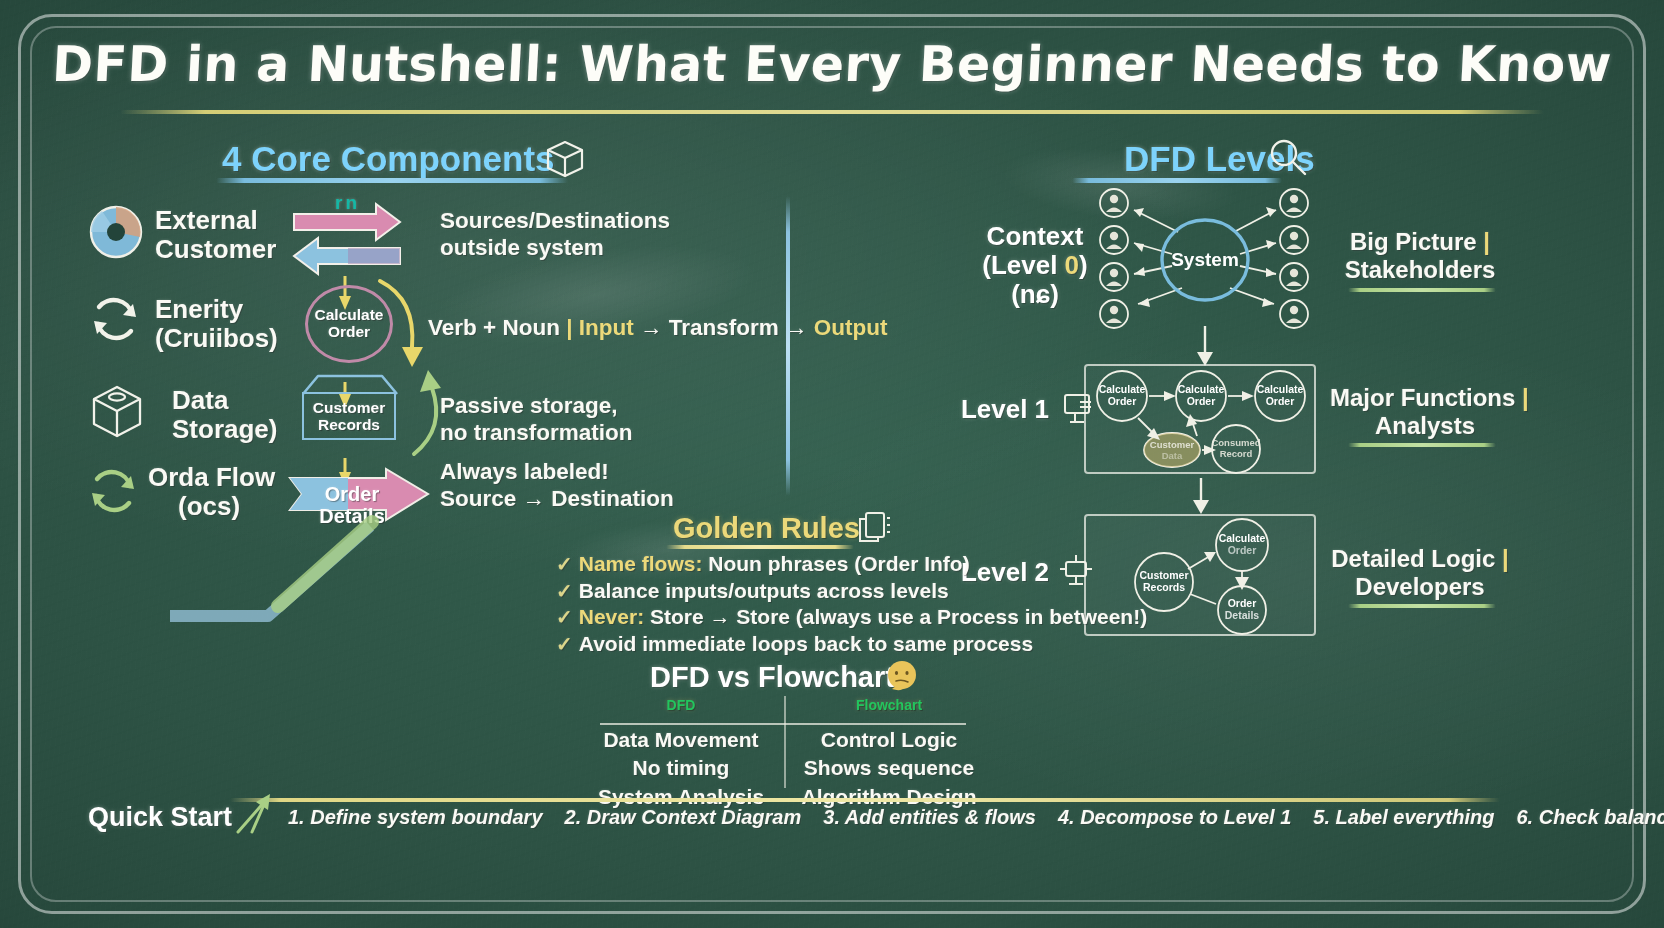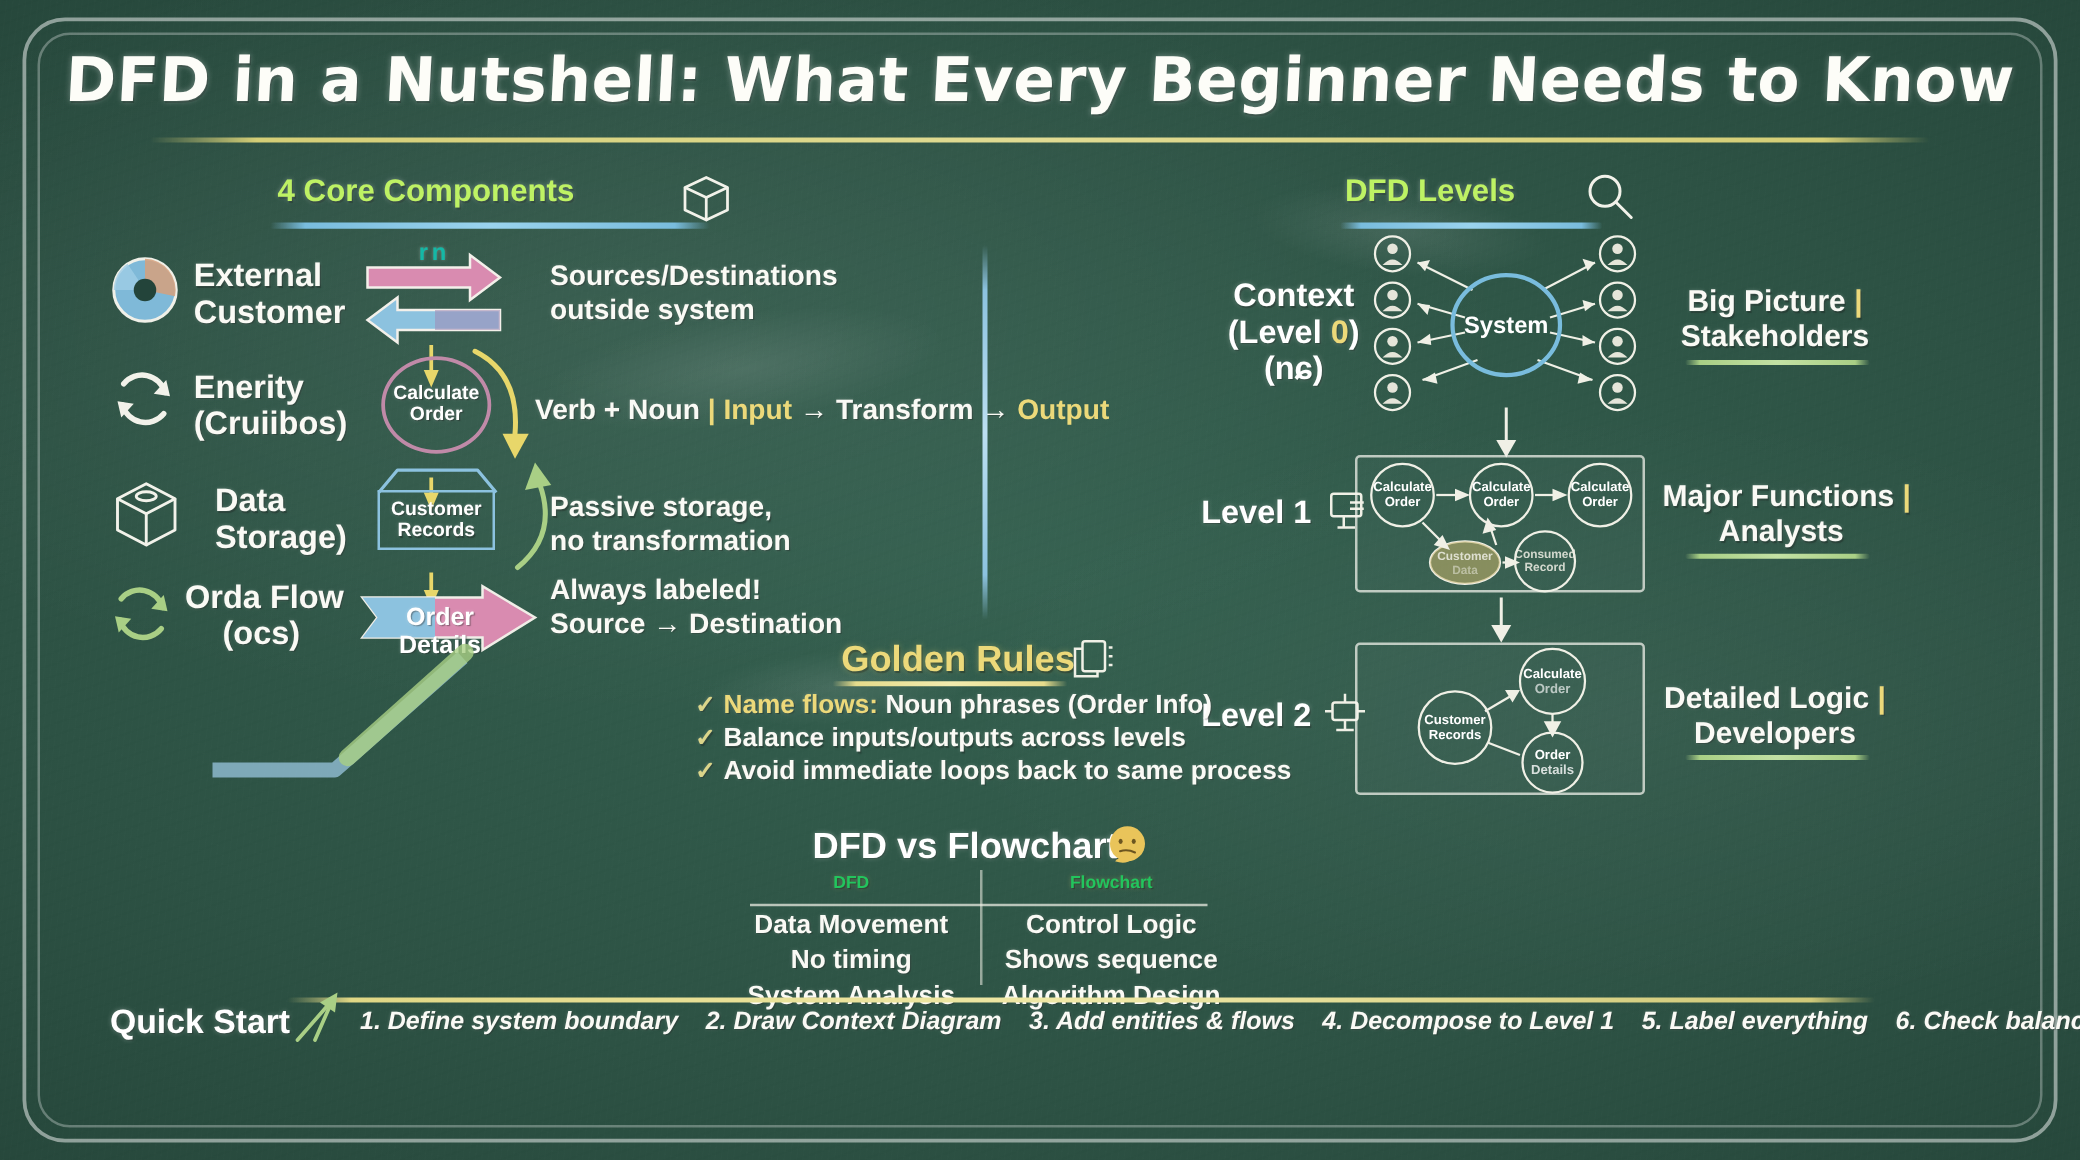--- a/index.html
+++ b/index.html
@@ -42,21 +42,21 @@
     letter-spacing:.5px;
     text-shadow:0 0 5px rgba(255,255,255,.35), 1px 1px 0 rgba(0,0,0,.25);
     transform:skewX(-3deg);
   }
   #title-rule {
     position:absolute; left:120px; right:120px; top:110px; height:4px;
     background:linear-gradient(90deg, rgba(226,214,120,0) 0%, #e3d97b 6%, #efe79a 50%, #e3d97b 94%, rgba(226,214,120,0) 100%);
     border-radius:3px; filter:blur(.5px); opacity:.92;
   }
 
-  .sec-head { position:absolute; color:#bef264; font-size:25px; font-weight:700;
+  .sec-head { position:absolute; color:#7dd3fc; font-size:35px; font-weight:700;
      text-shadow:0 0 4px rgba(255,255,255,.3), 1px 1px 1px rgba(0,0,0,.3); white-space:nowrap; }
   .sec-rule { position:absolute; height:5px; border-radius:3px; filter:blur(.5px);
      background:linear-gradient(90deg, rgba(118,183,214,0), #79bcdd 8%, #9ad3ee 50%, #79bcdd 92%, rgba(118,183,214,0)); }
 
   .wtext { color:#fafaf5; text-shadow:0 0 3px rgba(255,255,255,.22), 1px 1px 1px rgba(0,0,0,.35); }
   .gold { color:#ecd97a; }
 
   
   .comp-label { position:absolute; font-size:26px; font-weight:700; line-height:1.12; text-align:left; }
 
@@ -265,21 +265,21 @@
 </div>
 
 <div class="anno wtext" style="left:440px;top:458px;">
   <span>Always labeled!</span><br>
   <span>Source → Destination</span>
 </div>
 
 <div style="position:absolute;left:786px;top:196px;width:4px;height:300px;border-radius:3px;filter:blur(.6px);
      background:linear-gradient(180deg, rgba(140,194,223,0), #8cc2df 12%, #bcdff2 50%, #8cc2df 88%, rgba(140,194,223,0));"></div>
 
-<div class="sec-head" style="left:1076px;top:139px;">DFD Levels</div>
+<div class="sec-head" style="left:1124px;top:139px;">DFD Levels</div>
 <svg style="position:absolute;left:1266px;top:136px;" width="44" height="44" viewBox="0 0 44 44">
   <g stroke="#f2f2ea" stroke-width="2.4" fill="none" stroke-linecap="round">
     <circle cx="18" cy="17" r="12"></circle>
     <path d="M27 26 L39 38"></path>
   </g>
 </svg>
 <div class="sec-rule" style="left:1072px;top:178px;width:210px;"></div>
 
 <div class="lvl-name" style="left:940px;top:222px;width:190px;">
   <span>Context</span><br>
@@ -486,20 +486,23 @@
 <div id="gr-rule" style="left:666px;top:545px;width:188px;"></div>
 
 <div style="position:absolute;left:556px;top:551px;">
   <div class="rule-li wtext">
     <span class="tick">✓</span><span class="gold">Name flows:</span><span> Noun phrases (Order Info)</span>
   </div>
   <div class="rule-li wtext">
     <span class="tick">✓</span><span>Balance inputs/outputs across levels</span><span></span>
   </div>
   <div class="rule-li wtext">
+    <span class="tick">✓</span><span class="gold">Never:</span><span> Store → Store (always use a Process in between!)</span>
+  </div>
+  <div class="rule-li wtext">
     <span class="tick">✓</span><span>Avoid immediate loops back to same process</span><span></span>
   </div>
 </div>
 
 <div id="cmp-title" style="left:650px;top:661px;">DFD vs Flowchart</div>
 <svg style="position:absolute;left:884px;top:658px;" width="36" height="36" viewBox="0 0 36 36">
   <circle cx="18" cy="17" r="14" fill="#e9c45a"></circle>
   <path d="M8 31 Q14 25 22 29 Q17 34 8 31 Z" fill="#e9c45a"></path>
   <g fill="#6b5520">
       <ellipse cx="12.5" cy="15" rx="1.6" ry="2.1"></ellipse>

